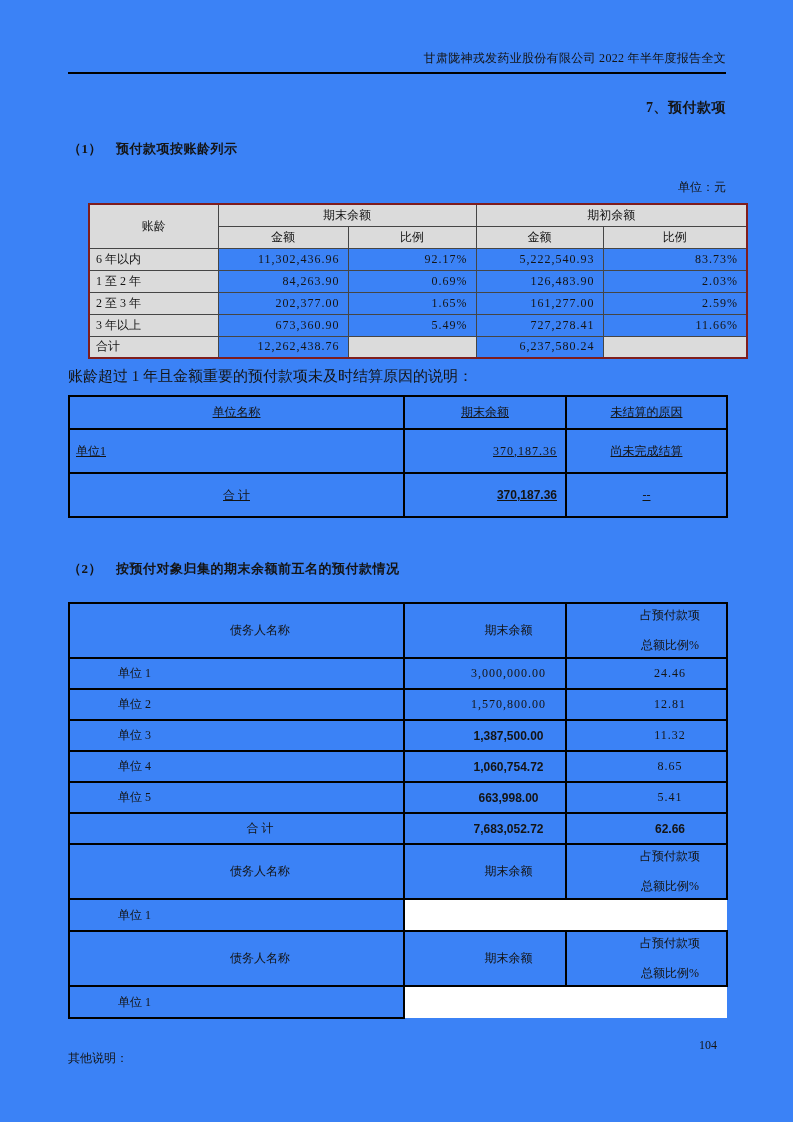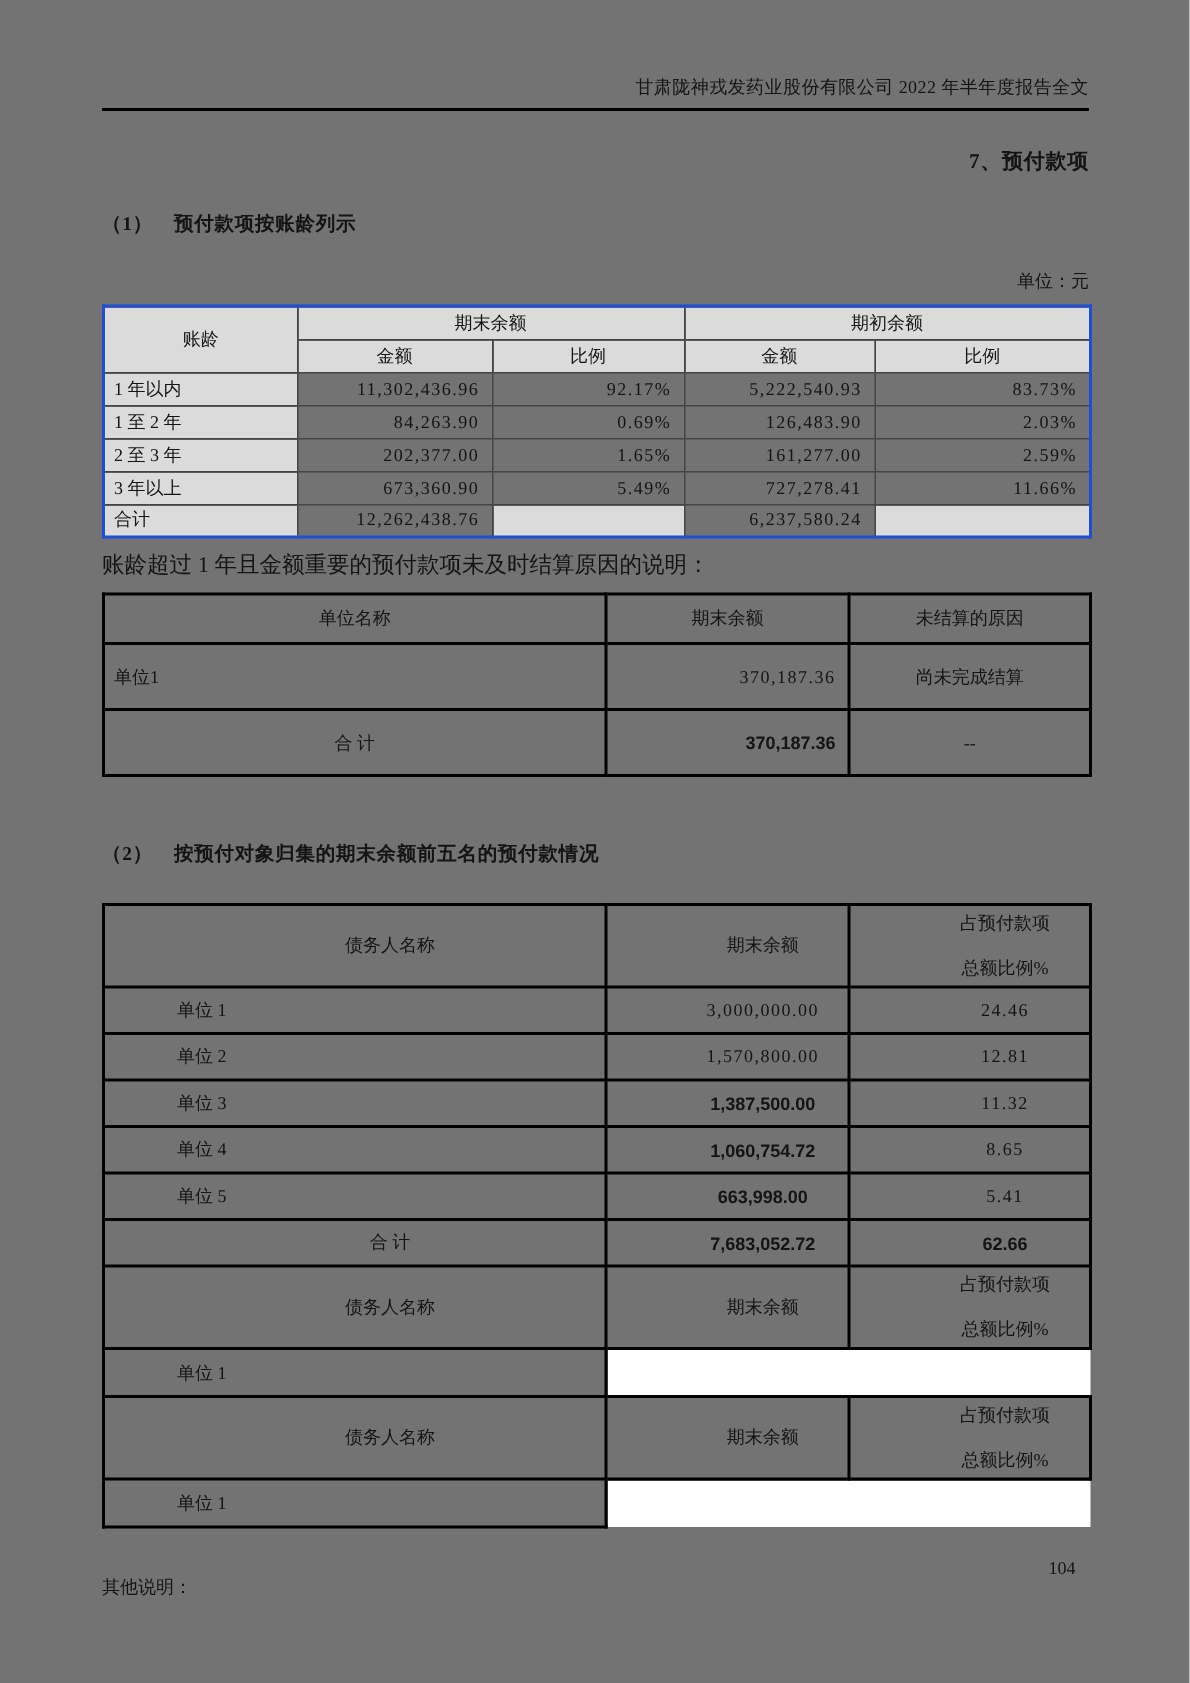--- a/index.html
+++ b/index.html
@@ -1,17 +1,17 @@
 <!DOCTYPE html>
 <html><head>
 <meta charset="utf-8">
 <style>
   html,body{margin:0;padding:0;background:#ffffff;}
   body{font-family:"Liberation Serif","DejaVu Serif",serif;color:#141414;}
-  .page{position:relative;width:793px;height:1122px;margin:0 auto;background:#737373;
+  .page{position:relative;width:793px;height:1122px;margin:0 auto;background:#3b82f6;
         box-sizing:border-box;padding:0 67px 0 68px;overflow:hidden;}
 
   
   .doc-header{padding-top:50px;text-align:right;font-size:12px;letter-spacing:.3px;}
   .header-rule{margin-top:5px;border-top:2px solid #000;height:0;}
 
   
   .h1{margin-top:25px;font-size:14px;font-weight:bold;letter-spacing:.5px;text-align:right;}
   .h2{margin-top:23px;font-size:13px;font-weight:bold;letter-spacing:.5px;}
   .h2 .num{margin-right:14px;}
@@ -20,27 +20,27 @@
   
   table{border-collapse:collapse;table-layout:fixed;width:658px;font-size:12px;}
   td,th{font-weight:normal;overflow:hidden;white-space:nowrap;box-sizing:border-box;}
   .al{text-align:left;padding-left:6px;}
   .ar{text-align:right;padding-right:8px;}
   .ac{text-align:center;}
   .serifnum{letter-spacing:1px;}
   .emph{font-family:"Liberation Sans","DejaVu Sans",sans-serif;font-weight:bold;letter-spacing:0;font-size:12px;}
 
   
-  .t1{margin-top:7px;border:2px solid #1d4ed8;}
+  .t1{margin-top:7px;border:2px solid #7f1d1d;margin-left:20px;}
   .t1 td,.t1 th{border:1px solid #454545;height:22px;}
   .t1 .gray{background:#dbdbdb;}
 
   
   .t2{margin-top:9px;}
-  .t2 td,.t2 th{border:2px solid #000;}
+  .t2 td,.t2 th{border:2px solid #000;text-decoration:underline;}
   .t2 .hrow td{height:33px;}
   .t2 .drow td{height:44px;}
 
   .t3{margin-top:24px;}
   .t3 td{border:2px solid #000;padding-left:48px;}
   .t3 .hcell{height:55px;}
   .t3 .drow td{height:31px;}
   .t3 .ratio-head div{line-height:15px;}
   .t3 .ratio-head .l2{margin-top:15px;}
   .t3 .open{border:none;background:#fff;}
@@ -79,21 +79,21 @@
       <td class="gray ac" colspan="2">期末余额</td>
       <td class="gray ac" colspan="2">期初余额</td>
     </tr>
     <tr>
       <td class="gray ac">金额</td>
       <td class="gray ac">比例</td>
       <td class="gray ac">金额</td>
       <td class="gray ac">比例</td>
     </tr>
     <tr>
-      <td class="gray al">1 年以内</td>
+      <td class="gray al">6 年以内</td>
       <td class="ar serifnum">11,302,436.96</td>
       <td class="ar serifnum">92.17%</td>
       <td class="ar serifnum">5,222,540.93</td>
       <td class="ar serifnum">83.73%</td>
     </tr>
     <tr>
       <td class="gray al">1 至 2 年</td>
       <td class="ar serifnum">84,263.90</td>
       <td class="ar serifnum">0.69%</td>
       <td class="ar serifnum">126,483.90</td>

